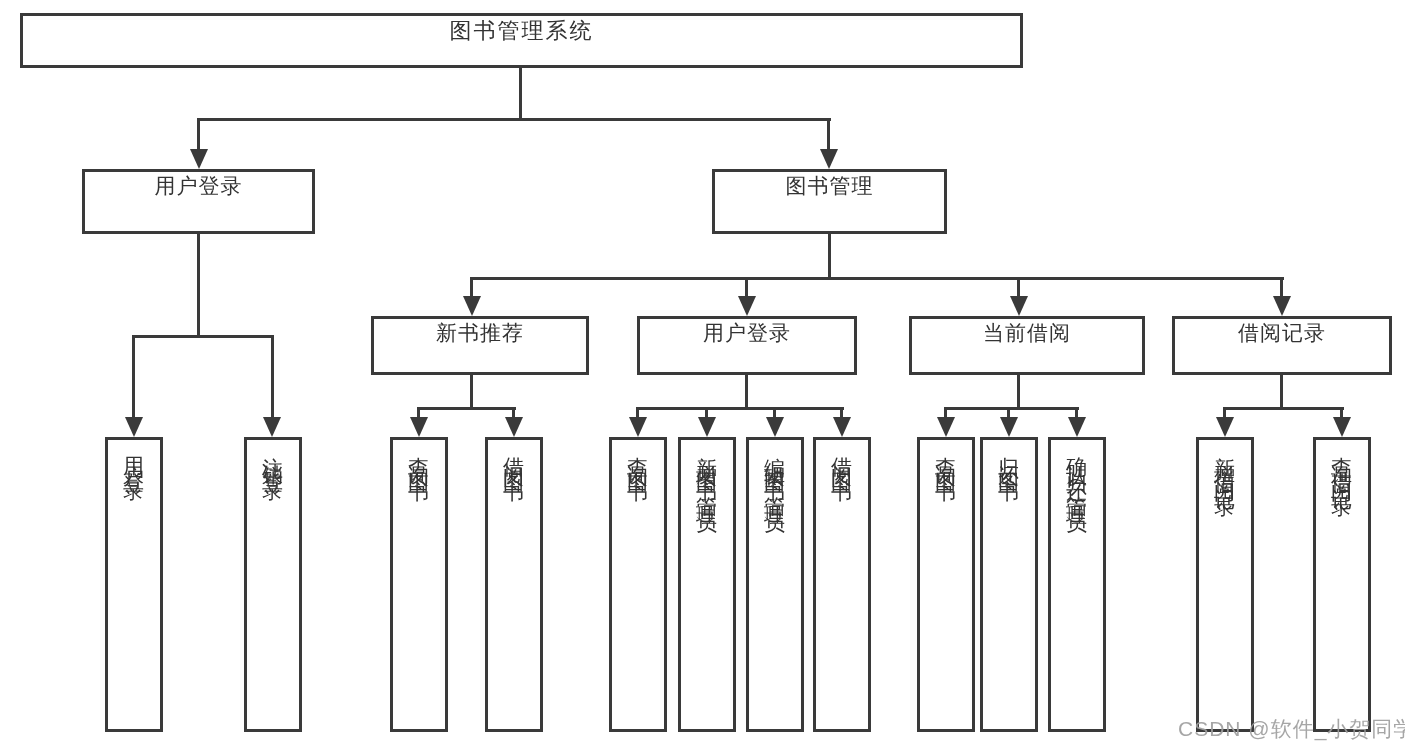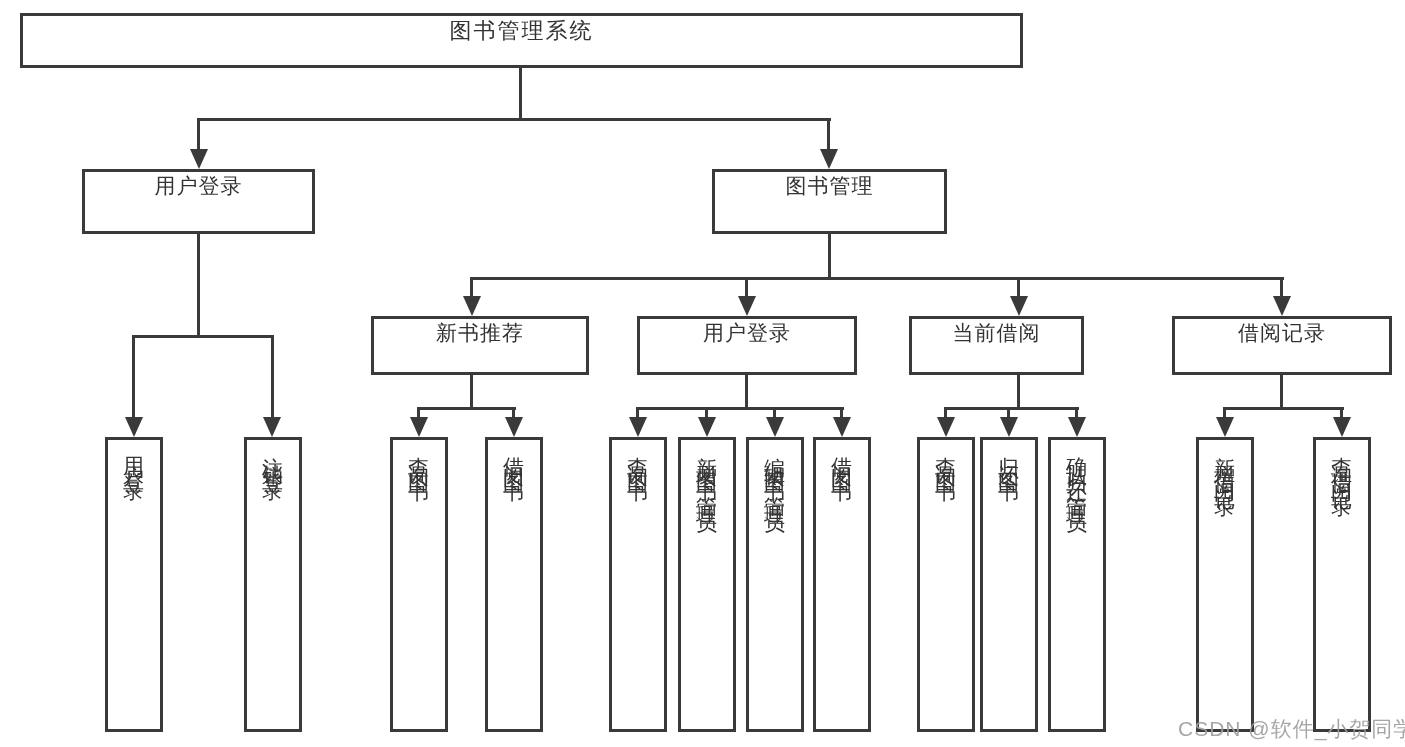--- a/index.html
+++ b/index.html
@@ -44,21 +44,21 @@
   <div class="box" style="left:712px;top:169px;width:235px;height:65px;">
     <span class="hlabel">图书管理</span>
   </div>
 
   <div class="box" style="left:371px;top:316px;width:218px;height:59px;">
     <span class="hlabel">新书推荐</span>
   </div>
   <div class="box" style="left:637px;top:316px;width:220px;height:59px;">
     <span class="hlabel">用户登录</span>
   </div>
-  <div class="box" style="left:909px;top:316px;width:175px;height:59px;">
+  <div class="box" style="left:909px;top:316px;width:236px;height:59px;">
     <span class="hlabel">当前借阅</span>
   </div>
   <div class="box" style="left:1172px;top:316px;width:220px;height:59px;">
     <span class="hlabel">借阅记录</span>
   </div>
 
   <div class="box" style="left:105px;top:437px;width:58px;height:295px;">
     <span class="vtext">用户登录</span>
   </div>
   <div class="box" style="left:244px;top:437px;width:58px;height:295px;">

